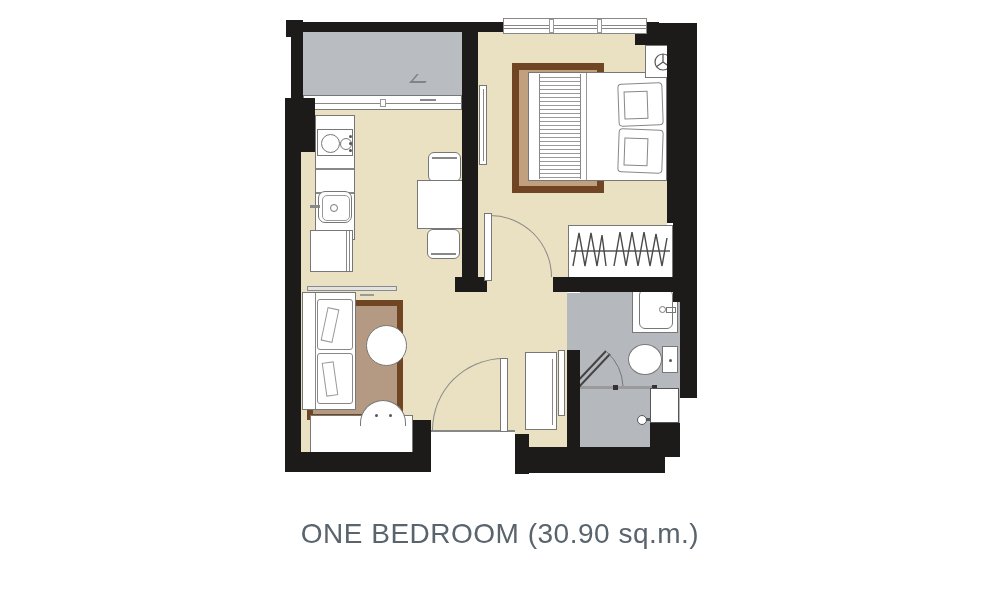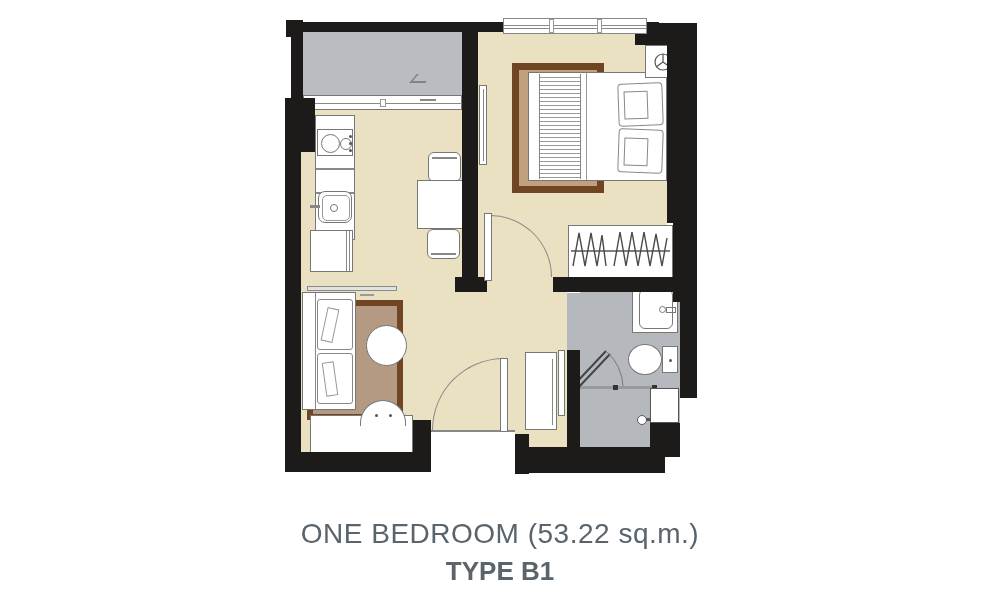--- a/index.html
+++ b/index.html
@@ -196,15 +196,14 @@
 
   <div class="arc" style="left:205px;top:205px;width:62px;height:62px;border-top:1px solid #8a8a8a;border-right:1px solid #8a8a8a;border-top-right-radius:100%;"></div>
   <div class="furn" style="left:199px;top:203px;width:8px;height:68px;"></div>
 
   <div class="arc" style="left:147px;top:348px;width:72px;height:72px;border-top:1px solid #8a8a8a;border-left:1px solid #8a8a8a;border-top-left-radius:100%;"></div>
   <div class="furn" style="left:215px;top:348px;width:8px;height:74px;"></div>
 
 </div>
 
 <div class="caption">
-  <div class="title">ONE BEDROOM (53.22 sq.m.)</div>
-  <div class="type">TYPE B1</div>
+  <div class="title">ONE BEDROOM (30.90 sq.m.)</div>
 </div>
 
 </body></html>

